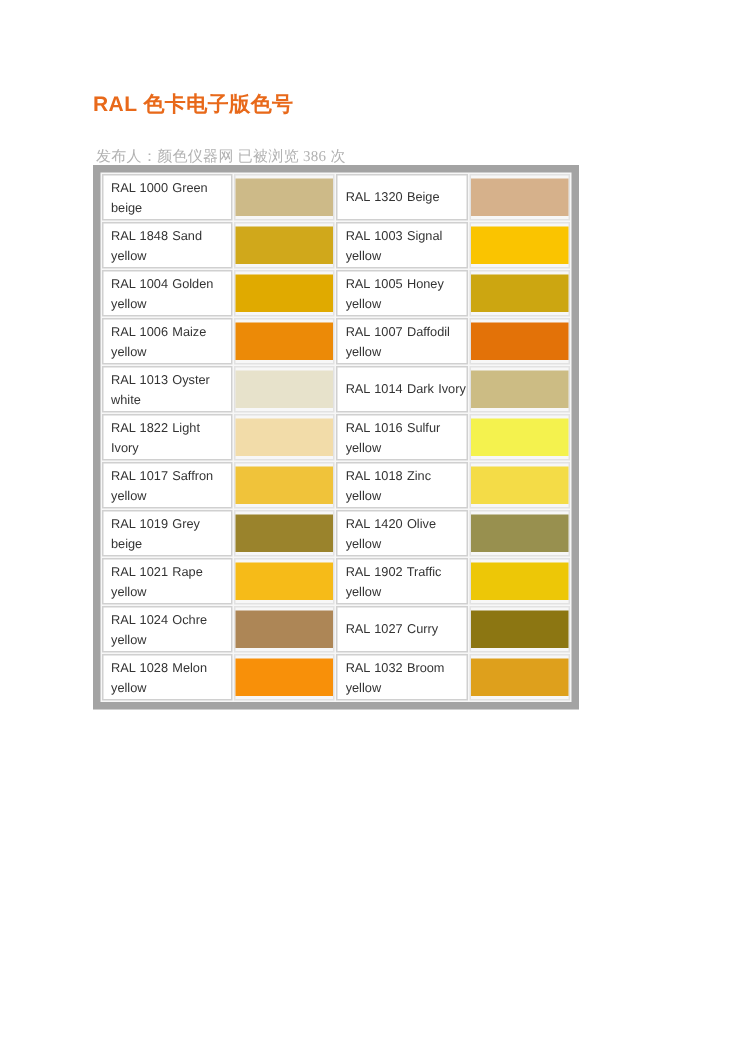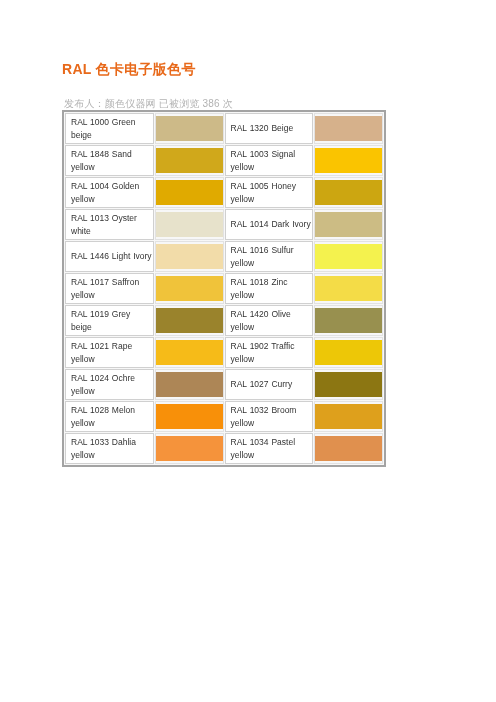--- a/index.html
+++ b/index.html
@@ -32,30 +32,31 @@
     white-space: nowrap;
   }
   .subtitle {
     position: absolute;
     left: 64px;
     top: 97px;
     font-size: 10px;
     color: #b2b2b2;
     white-space: nowrap;
     letter-spacing: 0.2px;
+    font-family: Liberation Serif, serif;
   }
   .color-table {
     position: absolute;
     left: 62px;
     top: 110px;
     width: 324px;
     border-collapse: separate;
     border-spacing: 1px;
     background: #f7f7f7;
-    border: 2px solid #a3a3a3;
+    border: 5px solid #a3a3a3;
   }
   .color-table td {
     padding: 0;
     margin: 0;
     height: 25px;
     vertical-align: middle;
   }
   td.label-cell {
     width: 84px;
     background: #ffffff;
@@ -112,31 +113,41 @@
           <td class="label-cell">RAL 1004 Golden yellow</td>
           <td class="swatch-cell">
             <span class="swatch" style="background: rgb(224, 170, 0);"></span>
           </td>
           <td class="label-cell">RAL 1005 Honey yellow</td>
           <td class="swatch-cell">
             <span class="swatch" style="background: rgb(204, 166, 17);"></span>
           </td>
         </tr>
         <tr>
+          <td class="label-cell">RAL 1006 Maize yellow</td>
+          <td class="swatch-cell">
+            <span class="swatch" style="background: rgb(236, 138, 7);"></span>
+          </td>
+          <td class="label-cell">RAL 1007 Daffodil yellow</td>
+          <td class="swatch-cell">
+            <span class="swatch" style="background: rgb(227, 114, 8);"></span>
+          </td>
+        </tr>
+        <tr>
           <td class="label-cell">RAL 1013 Oyster white</td>
           <td class="swatch-cell">
             <span class="swatch" style="background: rgb(231, 226, 203);"></span>
           </td>
           <td class="label-cell">RAL 1014 Dark Ivory</td>
           <td class="swatch-cell">
             <span class="swatch" style="background: rgb(204, 188, 132);"></span>
           </td>
         </tr>
         <tr>
-          <td class="label-cell">RAL 1446 Light Ivory</td>
+          <td class="label-cell">RAL 1822 Light Ivory</td>
           <td class="swatch-cell">
             <span class="swatch" style="background: rgb(242, 220, 169);"></span>
           </td>
           <td class="label-cell">RAL 1016 Sulfur yellow</td>
           <td class="swatch-cell">
             <span class="swatch" style="background: rgb(244, 242, 78);"></span>
           </td>
         </tr>
         <tr>
           <td class="label-cell">RAL 1017 Saffron yellow</td>
@@ -179,28 +190,18 @@
           </td>
         </tr>
         <tr>
           <td class="label-cell">RAL 1028 Melon yellow</td>
           <td class="swatch-cell">
             <span class="swatch" style="background: rgb(248, 144, 9);"></span>
           </td>
           <td class="label-cell">RAL 1032 Broom yellow</td>
           <td class="swatch-cell">
             <span class="swatch" style="background: rgb(222, 160, 28);"></span>
-          </td>
-        </tr>
-        <tr>
-          <td class="label-cell">RAL 1033 Dahlia yellow</td>
-          <td class="swatch-cell">
-            <span class="swatch" style="background: rgb(245, 147, 59);"></span>
-          </td>
-          <td class="label-cell">RAL 1034 Pastel yellow</td>
-          <td class="swatch-cell">
-            <span class="swatch" style="background: rgb(224, 144, 78);"></span>
           </td>
         </tr>
       </tbody>
   </table>
 
 </div>
 
 </body></html>

